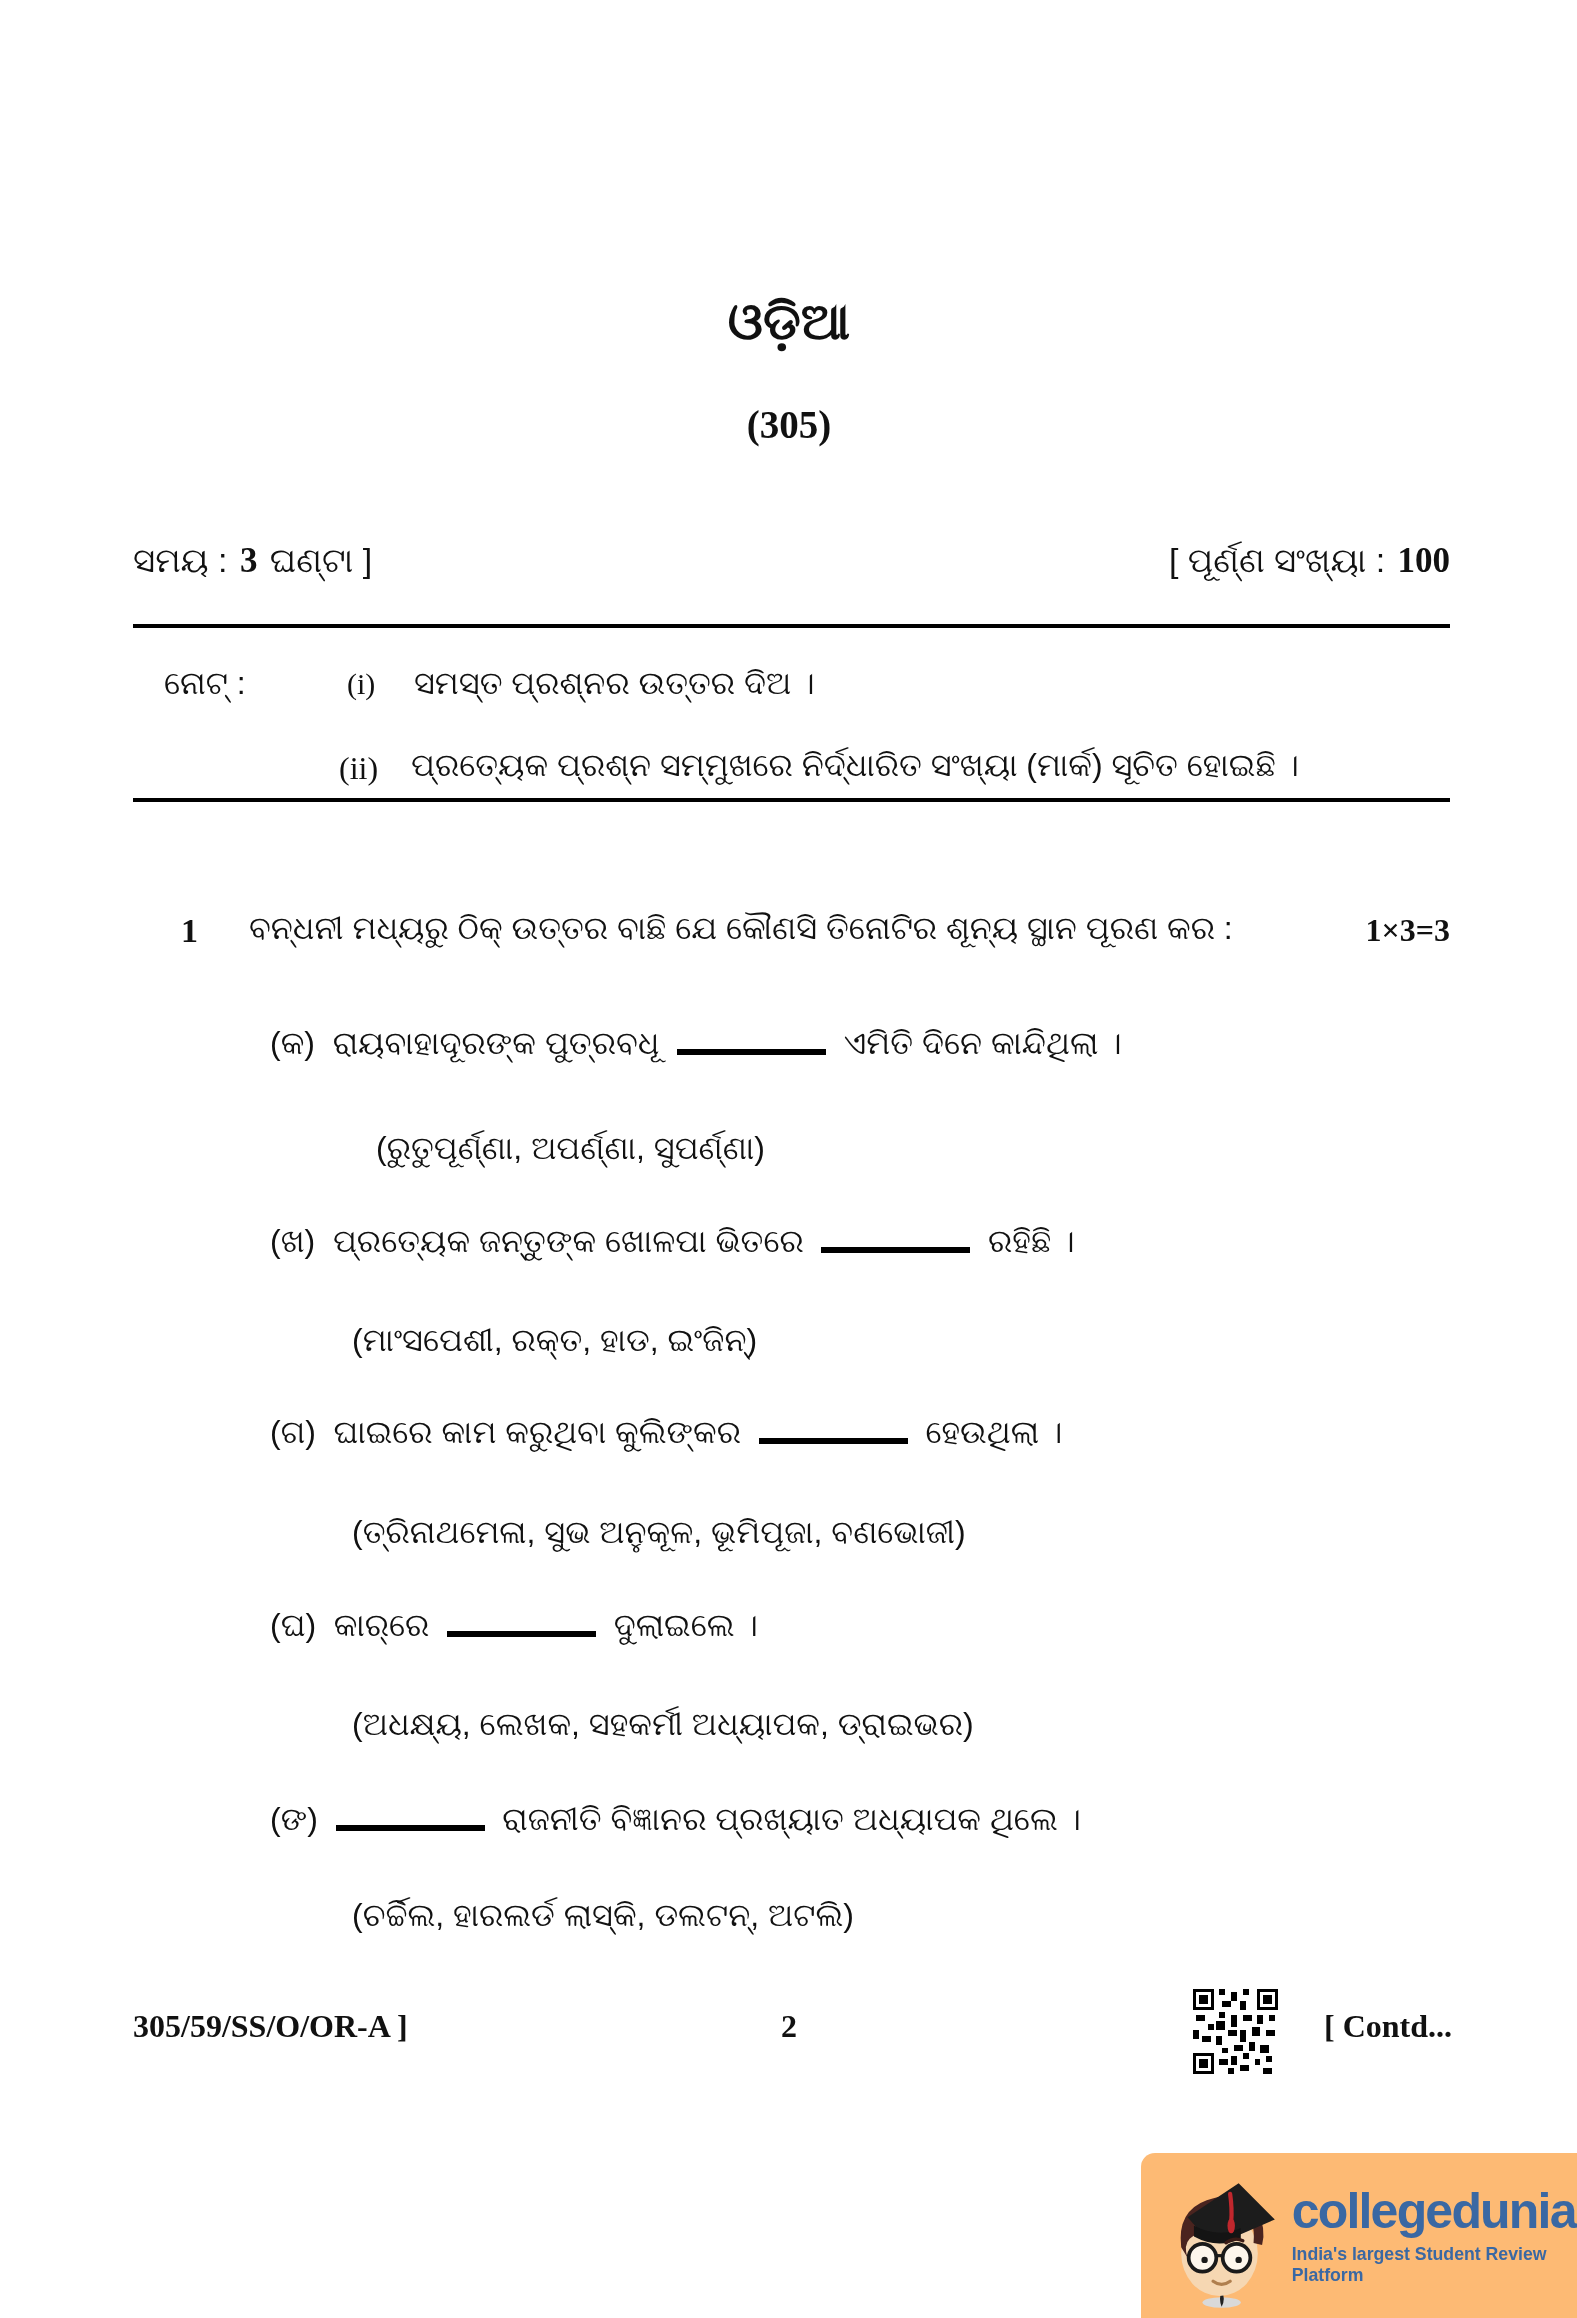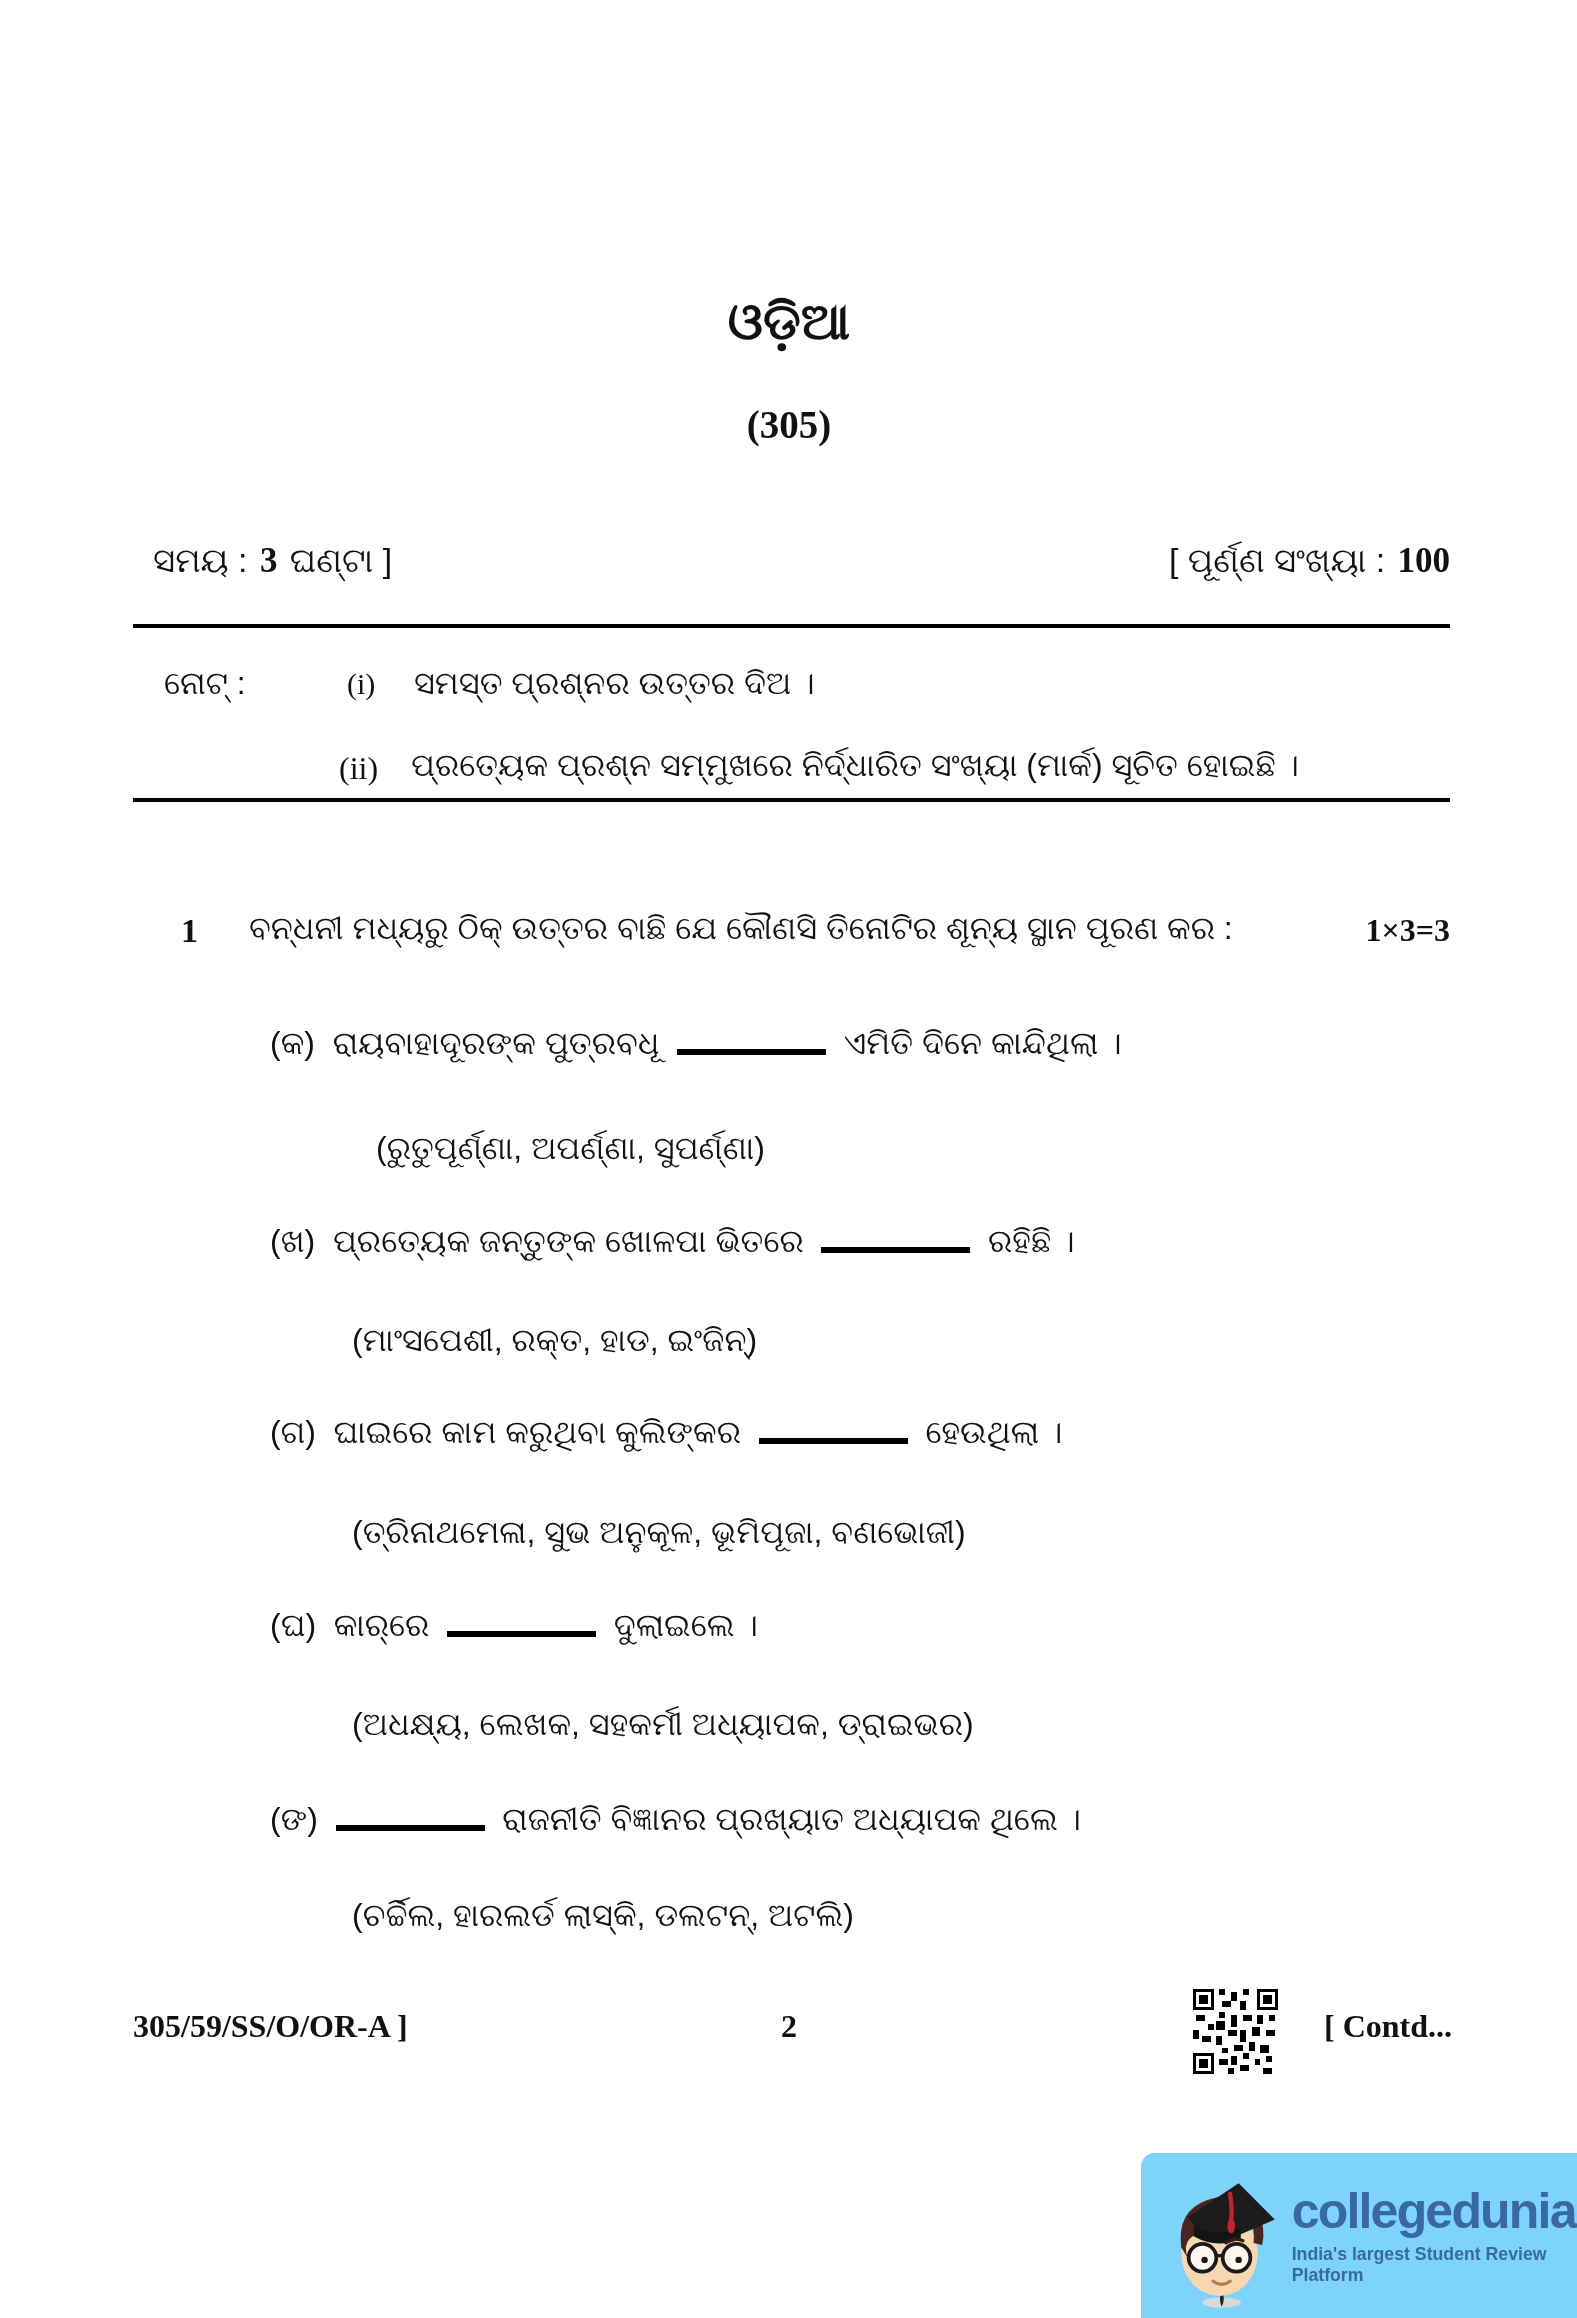--- a/index.html
+++ b/index.html
@@ -20,21 +20,21 @@
     font-size:51px; font-weight:bold;
   }
   .code {
     top:402px; left:0; width:100%;
     text-align:center;
     font-size:39px; font-weight:bold;
     font-family:"Liberation Serif", serif;
   }
 
   .meta-row { top:541px; left:133px; width:1317px; display:flex; justify-content:space-between; font-size:34px; }
-  .meta-part { display:flex; gap:12.4px; align-items:baseline;margin-left:20px; }
+  .meta-part { display:flex; gap:12.4px; align-items:baseline; }
   .num-bold { font-family:"Liberation Serif", serif; font-weight:bold; font-size:35px; }
 
   .rule { left:133px; width:1317px; height:4.4px; background:#000; }
   .rule1 { top:624px; }
   .rule2 { top:798px; }
 
   .note-row { font-size:32px; }
   .note-label { top:665px; left:164px; }
   .note-i-num { top:667px; left:347px; font-family:"Liberation Serif", serif; font-size:30px; }
   .note-i-text { top:665px; left:414px; }
@@ -57,21 +57,21 @@
   .sq5 { top:1801px; } .op5 { top:1897px; }
 
   .footer-code { top:2008px; left:133px; font-family:Liberation Serif, serif; font-weight:bold; font-size:32px; }
   .footer-page { top:2008px; left:0; width:100%; text-align:center; font-family:"Liberation Serif", serif; font-weight:bold; font-size:32px; }
   .footer-contd { top:2008px; right:126px; font-family:Liberation Serif, serif; font-weight:bold; font-size:32px; }
   .qr { top:1989px; left:1193px; width:85px; height:85px; }
 
   .logo-panel {
     right:0; bottom:0;
     width:437px; height:166px;
-    background:#7dd3fc;
+    background:#fdba74;
     border-top-left-radius:14px;
     display:flex; align-items:center;
     padding:7px 8.8px 7px 12.4px;
   }
   .mascot { width:133px; height:149px; flex:0 0 auto; }
   .logo-text { display:flex; flex-direction:column; margin-left:5.3px; }
   .wordmark-row { display:flex; align-items:flex-end; }
   .wordmark { font-size:50px; font-weight:bold; color:#3a68a3; letter-spacing:-1.8px; line-height:1; }
   .domain { writing-mode:vertical-rl; font-size:13.3px; font-weight:bold; color:#3a68a3; line-height:1; margin-left:2.7px; letter-spacing:0.9px; }
   .tagline { font-size:17.7px; font-weight:bold; color:#3a68a3; margin-top:8.8px; }

